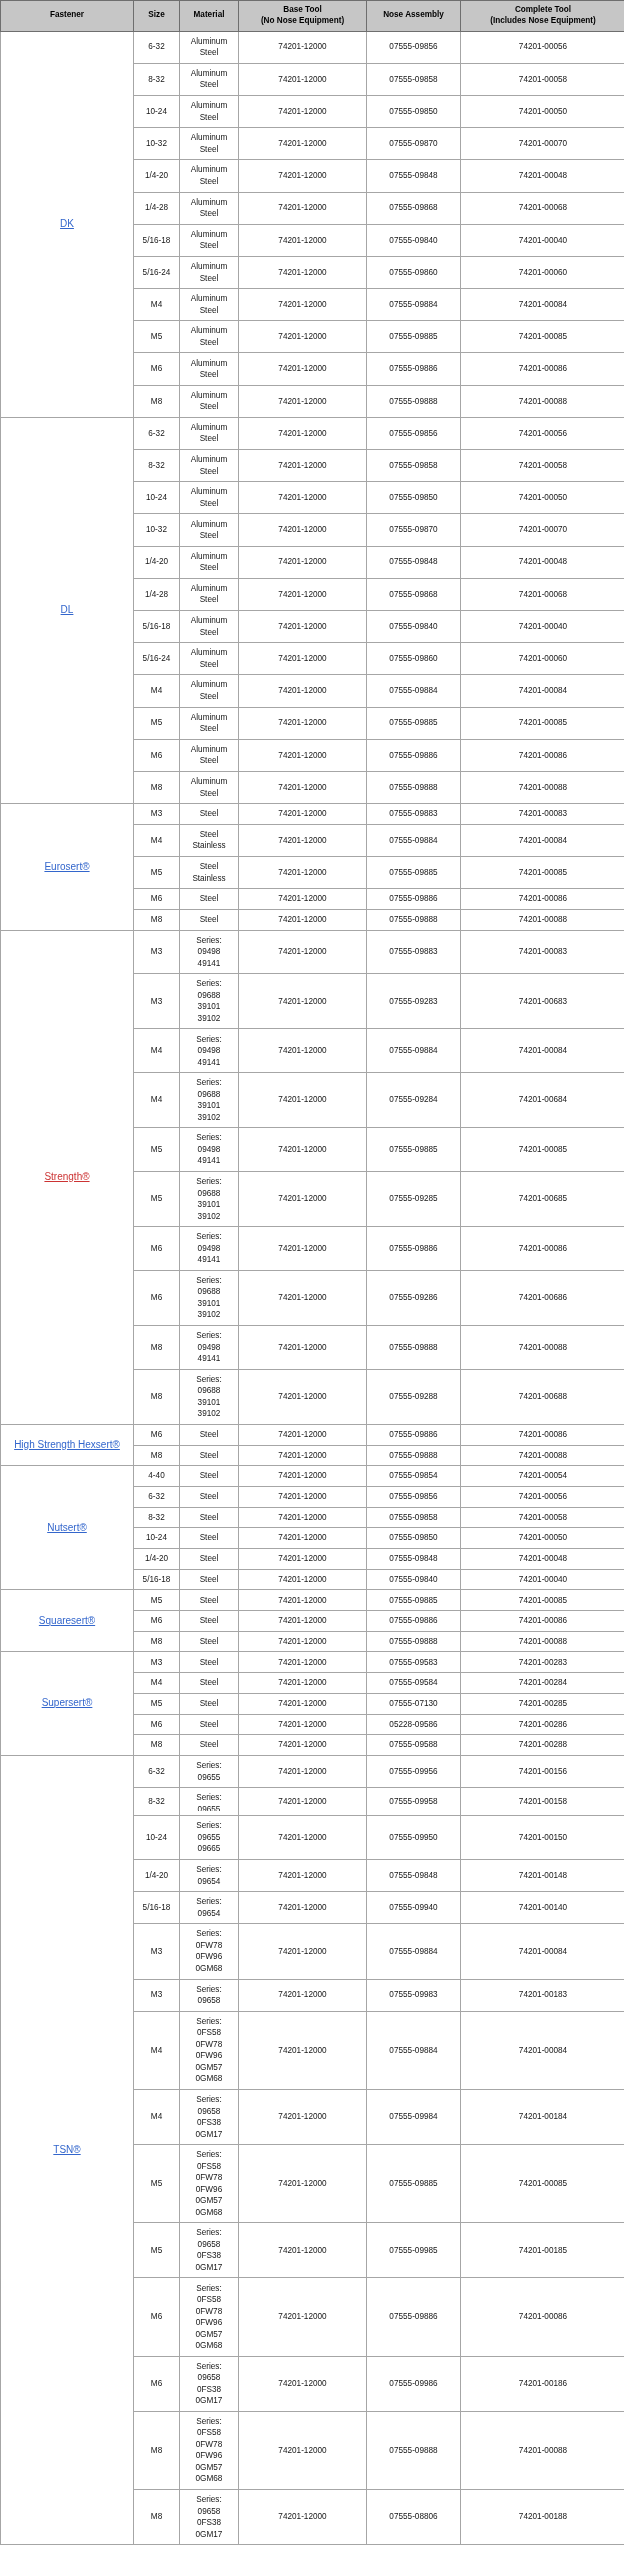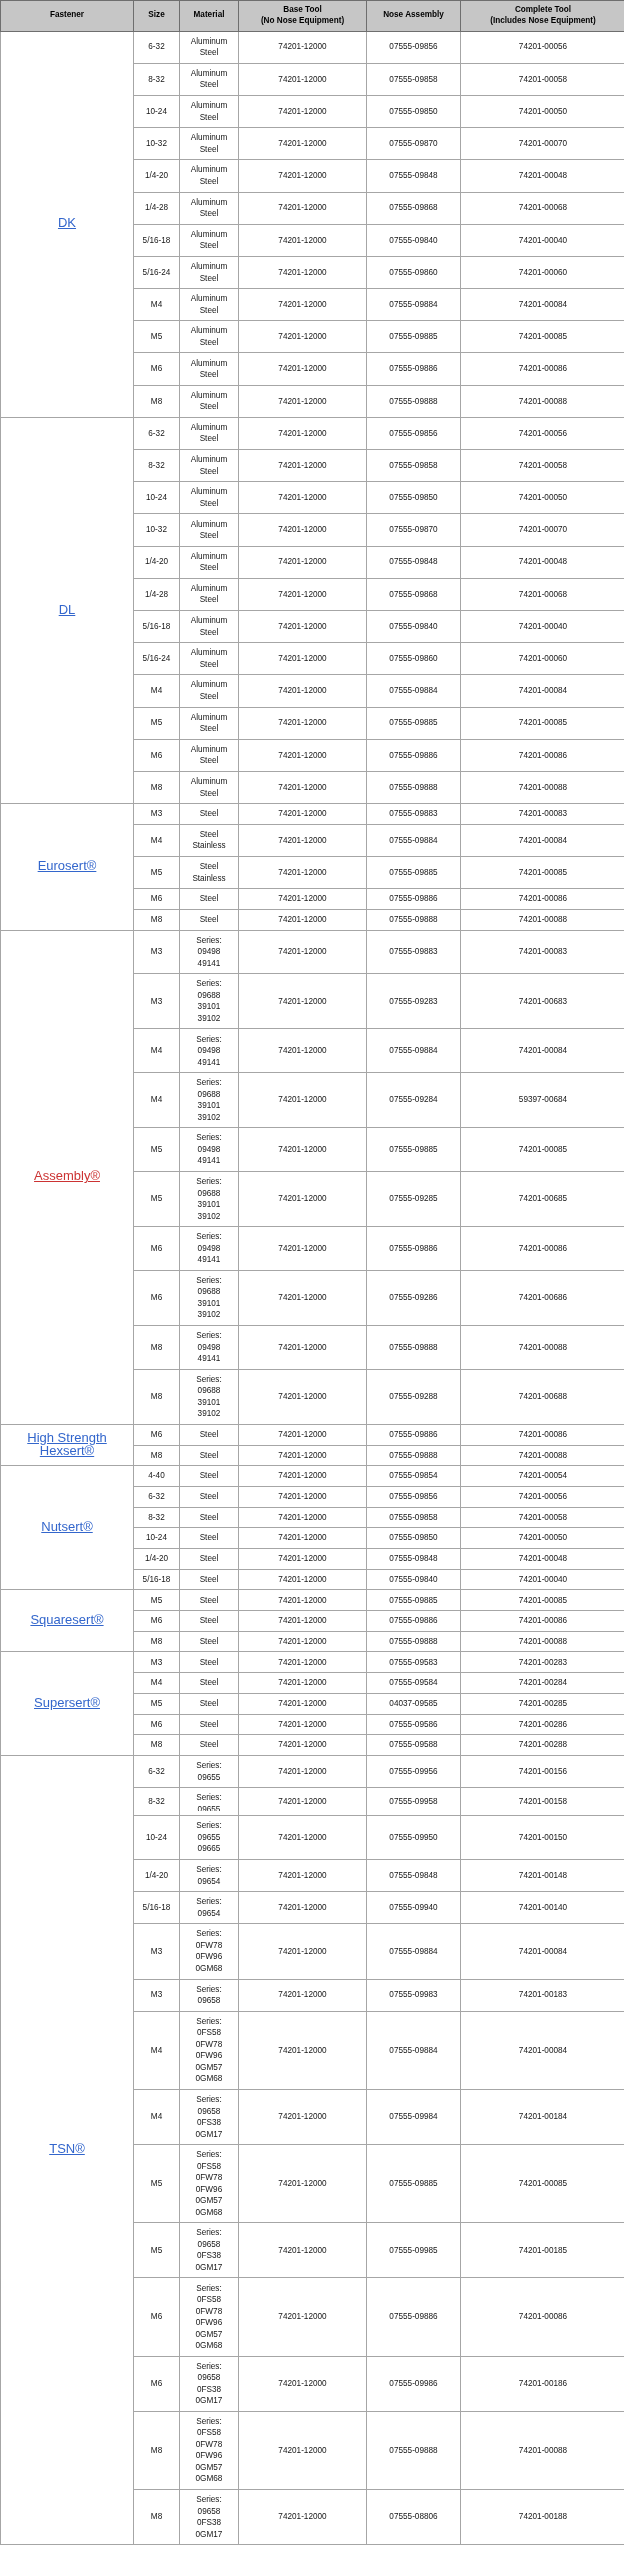--- a/index.html
+++ b/index.html
@@ -35,21 +35,21 @@
   }
   tr.section-start td { border-top: 0.8px solid #5e5e5e; }
   td.fastener-cell {
     vertical-align: top;
     border-right: 0.8px solid #8a8a8a;
     background: #ffffff;
   }
   a.fastener-link {
     text-decoration: underline;
     cursor: pointer;
-    font-size: 13px;
+    font-size: 10px;
   }
   .mat-clip {
     height: 19px;
     overflow: hidden;
   }
 </style>
 </head>
 <body>
 
 <div class="page">
@@ -345,21 +345,21 @@
         <tr>
           <td>M8</td>
           <td>
             <div>Steel</div>
           </td>
           <td>74201-12000</td>
           <td>07555-09888</td>
           <td>74201-00088</td>
         </tr>
         <tr class="section-start">
-          <td rowspan="10" class="fastener-cell"><a href="#" class="fastener-link" style="color: rgb(204, 51, 51);">Assembly®</a></td>
+          <td rowspan="10" class="fastener-cell"><a href="#" class="fastener-link" style="color: rgb(204, 51, 51);">Strength®</a></td>
           <td>M3</td>
           <td>
             <div>Series:<br>09498<br>49141</div>
           </td>
           <td>74201-12000</td>
           <td>07555-09883</td>
           <td>74201-00083</td>
         </tr>
         <tr>
           <td>M3</td>
@@ -379,21 +379,21 @@
           <td>07555-09884</td>
           <td>74201-00084</td>
         </tr>
         <tr>
           <td>M4</td>
           <td>
             <div>Series:<br>09688<br>39101<br>39102</div>
           </td>
           <td>74201-12000</td>
           <td>07555-09284</td>
-          <td>59397-00684</td>
+          <td>74201-00684</td>
         </tr>
         <tr>
           <td>M5</td>
           <td>
             <div>Series:<br>09498<br>49141</div>
           </td>
           <td>74201-12000</td>
           <td>07555-09885</td>
           <td>74201-00085</td>
         </tr>
@@ -562,30 +562,30 @@
           <td>74201-12000</td>
           <td>07555-09584</td>
           <td>74201-00284</td>
         </tr>
         <tr>
           <td>M5</td>
           <td>
             <div>Steel</div>
           </td>
           <td>74201-12000</td>
-          <td>04037-09585</td>
+          <td>07555-07130</td>
           <td>74201-00285</td>
         </tr>
         <tr>
           <td>M6</td>
           <td>
             <div>Steel</div>
           </td>
           <td>74201-12000</td>
-          <td>07555-09586</td>
+          <td>05228-09586</td>
           <td>74201-00286</td>
         </tr>
         <tr>
           <td>M8</td>
           <td>
             <div>Steel</div>
           </td>
           <td>74201-12000</td>
           <td>07555-09588</td>
           <td>74201-00288</td>

